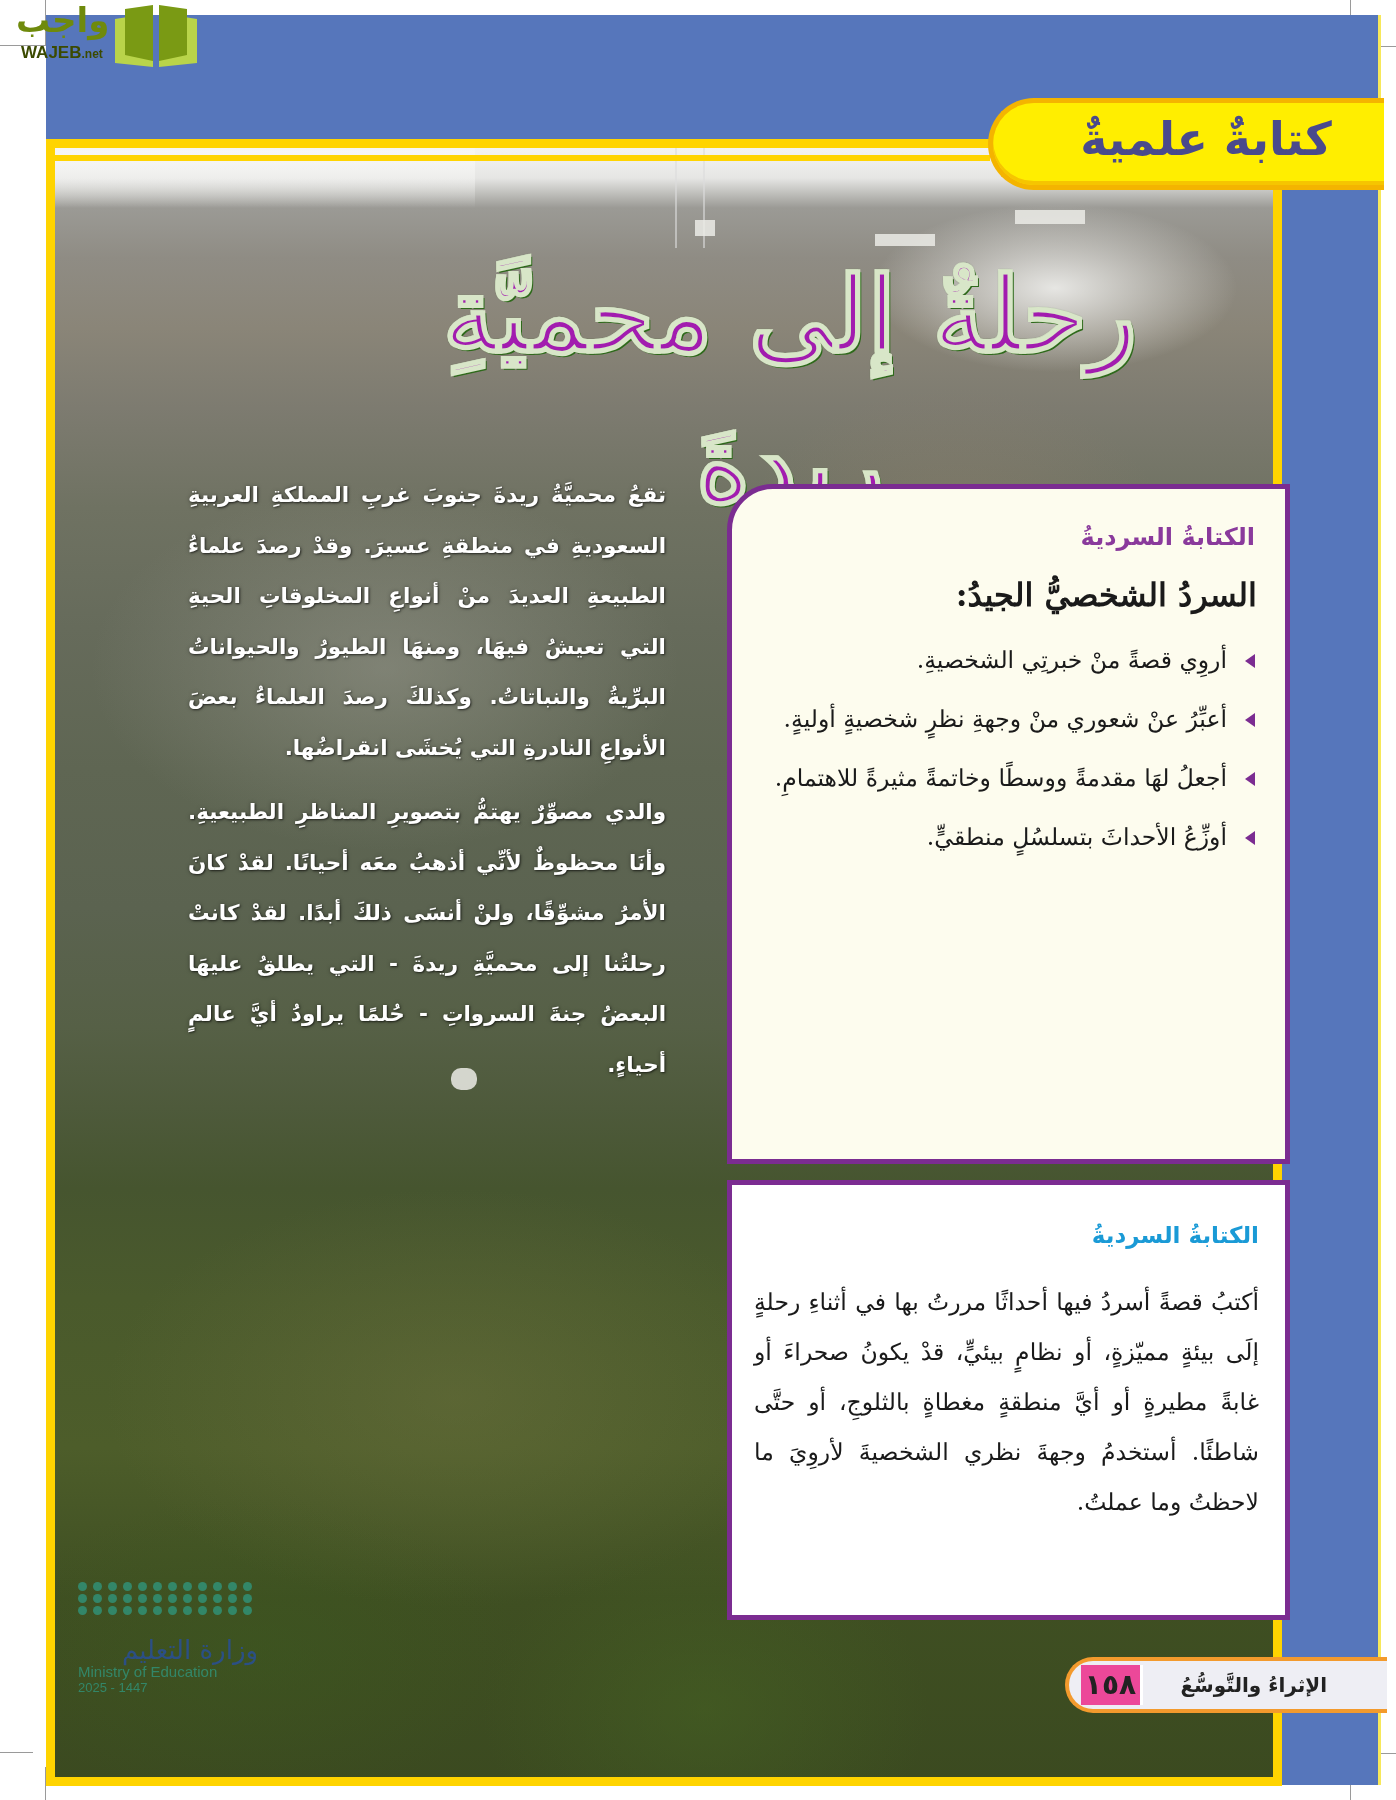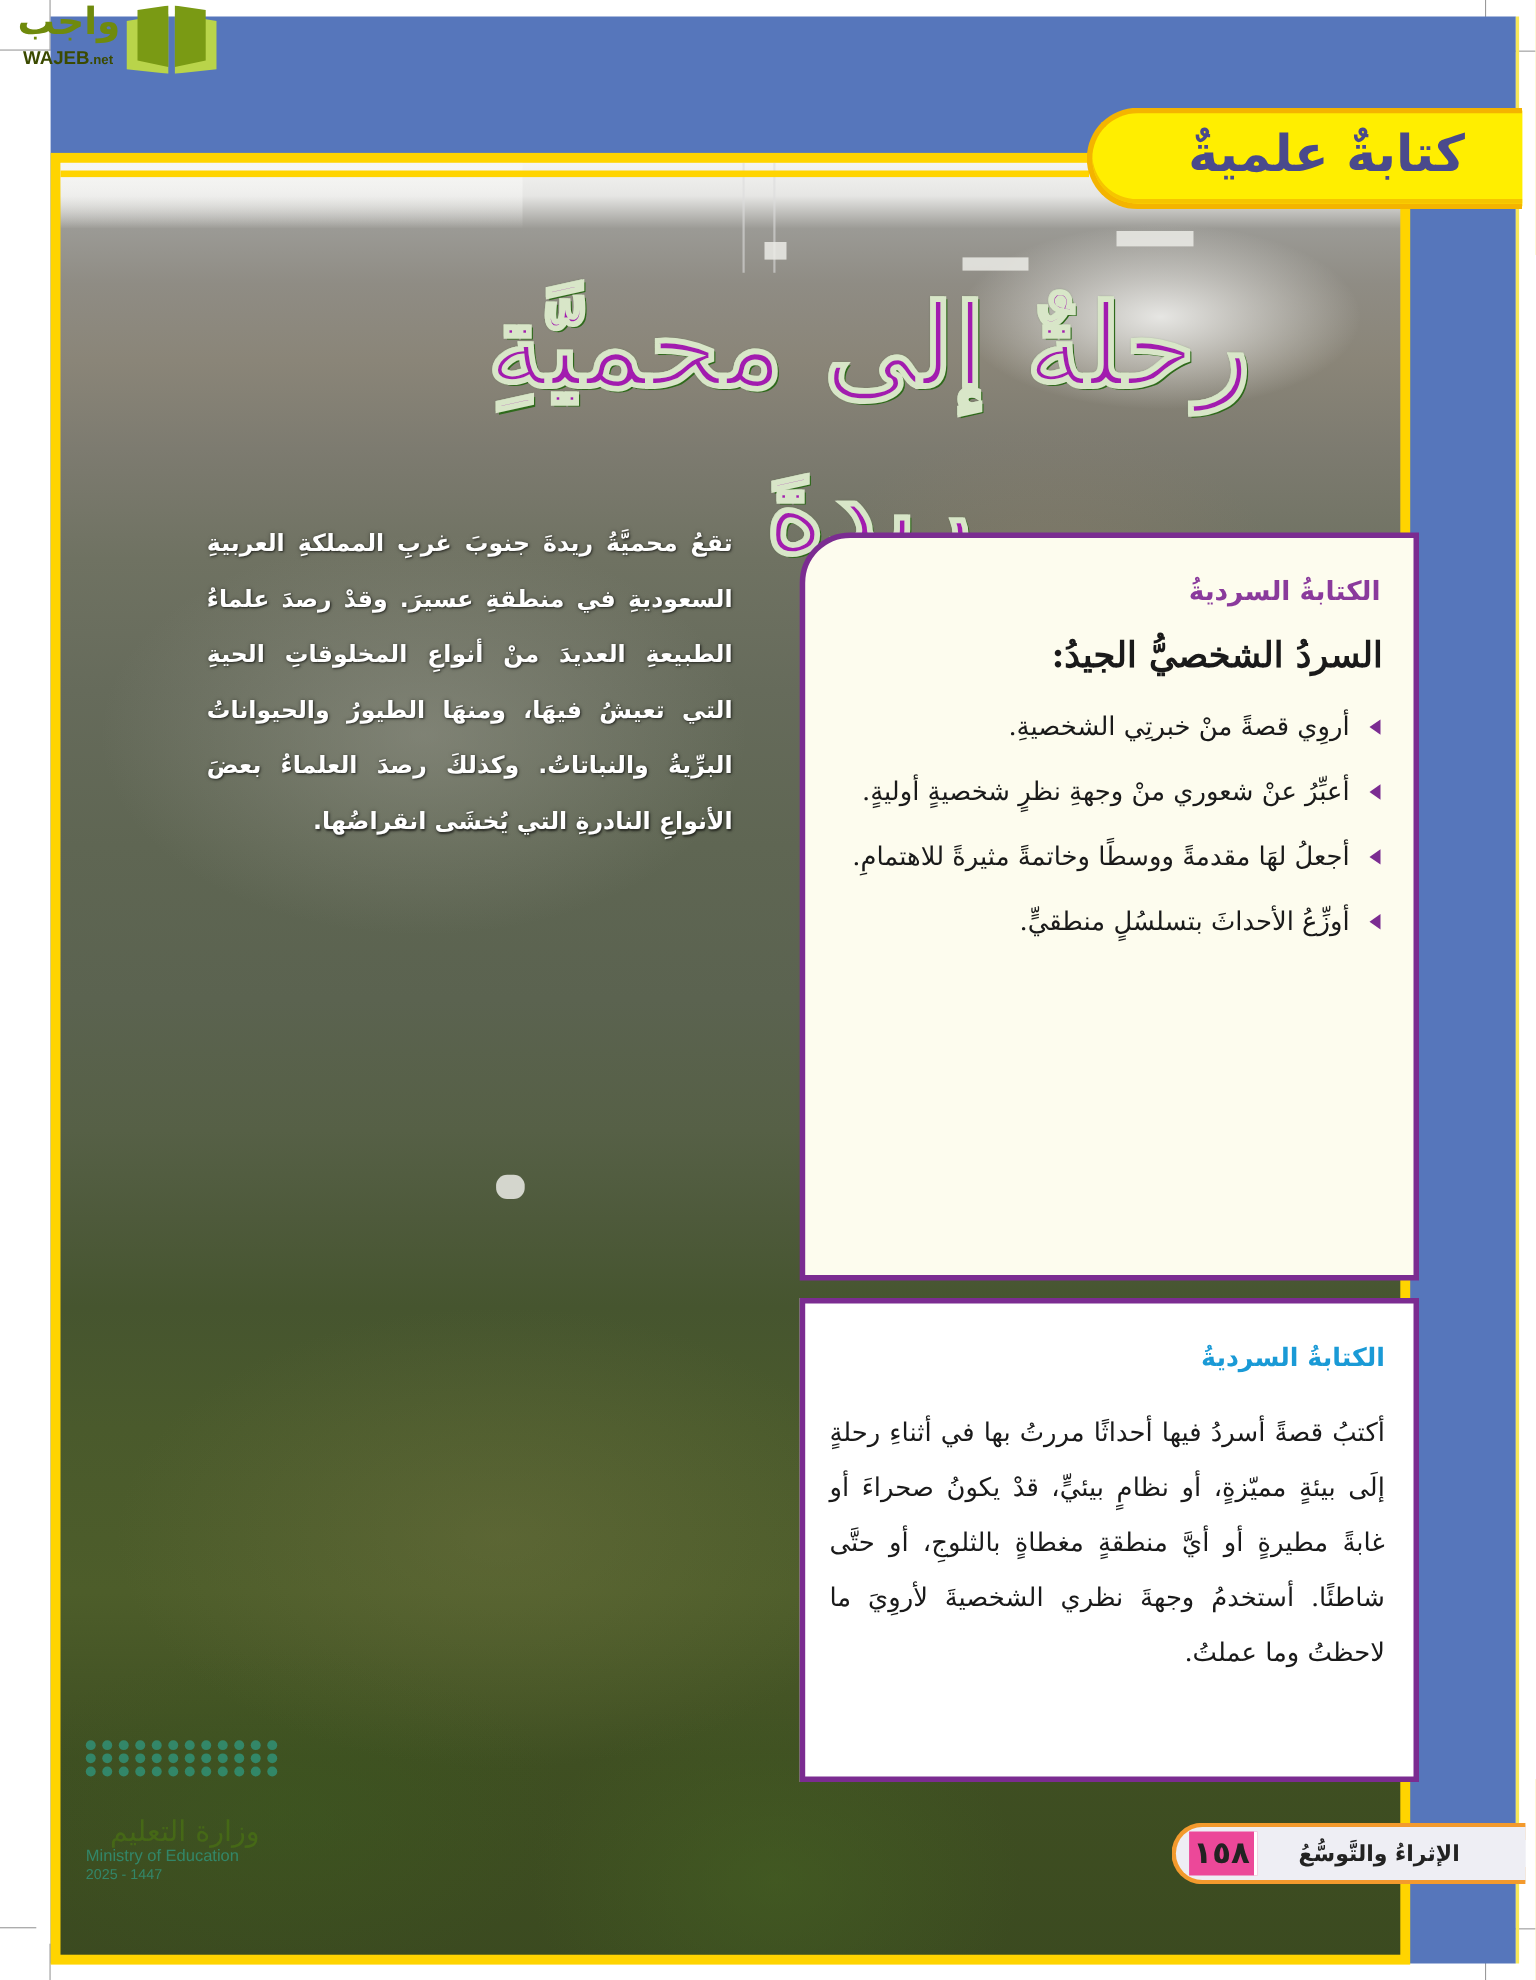--- a/index.html
+++ b/index.html
@@ -185,21 +185,21 @@
   }
 
   
   .ministry {
     position: absolute; left: 78px; top: 1582px; width: 180px; height: 150px; opacity: 0.55;
   }
   .ministry .dots {
     display: grid; grid-template-columns: repeat(12, 12px); gap: 3px; width: 180px;
   }
   .ministry .dots span { width: 9px; height: 9px; border-radius: 50%; background: #2ab3a3; }
-  .ministry .ar { font-family: "DejaVu Sans", sans-serif; font-size: 26px; color: #4d7c0f; margin-top: 36px; direction: rtl; text-align: center; }
+  .ministry .ar { font-family: "DejaVu Sans", sans-serif; font-size: 26px; color: #1d4ed8; margin-top: 20px; direction: rtl; text-align: right; }
   .ministry .en { font-family: "Liberation Sans", sans-serif; font-size: 15px; color: #2ab3a3; margin-top: -2px; }
   .ministry .yr { font-family: "Liberation Sans", sans-serif; font-size: 13px; color: #2ab3a3; margin-top: 0; }
 
   
   .logo { position: absolute; left: 8px; top: 4px; width: 190px; height: 62px; }
   .logo .ar {
     position: absolute; left: 8px; top: -4px; font-family: "DejaVu Sans", sans-serif; font-weight: bold;
     font-size: 34px; color: #6f8a0c; direction: rtl;
   }
   .logo .en {
@@ -260,20 +260,21 @@
     <path d="M44 8 L82 14 L82 58 L44 62 Z" fill="#b9d44a"></path>
     <path d="M10 4 L38 0 L38 56 L10 50 Z" fill="#7a9a14"></path>
     <path d="M44 0 L72 4 L72 50 L44 56 Z" fill="#7a9a14"></path>
   </svg>
 </div>
 
 <div class="big-title">رحلةٌ إلى محميَّةِ ريدةَ</div>
 
 <div class="story">
   <p>تقعُ محميَّةُ ريدةَ جنوبَ غربِ المملكةِ العربيةِ السعوديةِ في منطقةِ عسيرَ. وقدْ رصدَ علماءُ الطبيعةِ العديدَ منْ أنواعِ المخلوقاتِ الحيةِ التي تعيشُ فيهَا، ومنهَا الطيورُ والحيواناتُ البرِّيةُ والنباتاتُ. وكذلكَ رصدَ العلماءُ بعضَ الأنواعِ النادرةِ التي يُخشَى انقراضُها.</p>
+  <p>والدي مصوِّرٌ يهتمُّ بتصويرِ المناظرِ الطبيعيةِ. وأنَا محظوظٌ لأنِّي أذهبُ معَه أحيانًا. لقدْ كانَ الأمرُ مشوِّقًا، ولنْ أنسَى ذلكَ أبدًا. لقدْ كانتْ رحلتُنا إلى محميَّةِ ريدةَ - التي يطلقُ عليهَا البعضُ جنةَ السرواتِ - حُلمًا يراودُ أيَّ عالمٍ أحياءٍ.</p>
 </div>
 
 <div class="info-box">
   <div class="heading">الكتابةُ السرديةُ</div>
   <div class="intro">السردُ الشخصيُّ الجيدُ:</div>
   <ul>
     <li><span class="bullet"></span><span>أروِي قصةً منْ خبرتِي الشخصيةِ.</span></li>
     <li><span class="bullet"></span><span>أعبِّرُ عنْ شعوري منْ وجهةِ نظرٍ شخصيةٍ أوليةٍ.</span></li>
     <li><span class="bullet"></span><span>أجعلُ لهَا مقدمةً ووسطًا وخاتمةً مثيرةً للاهتمامِ.</span></li>
     <li><span class="bullet"></span><span>أوزِّعُ الأحداثَ بتسلسُلٍ منطقيٍّ.</span></li>

